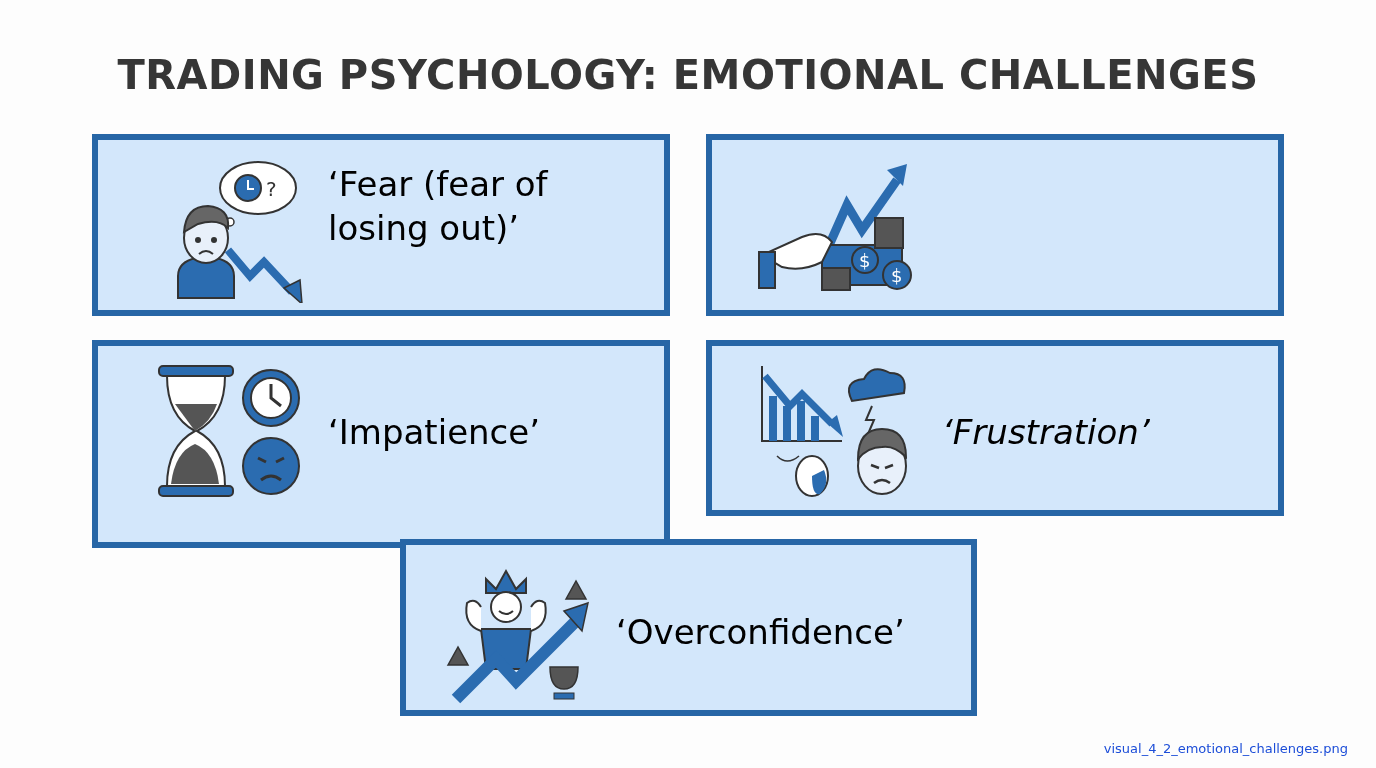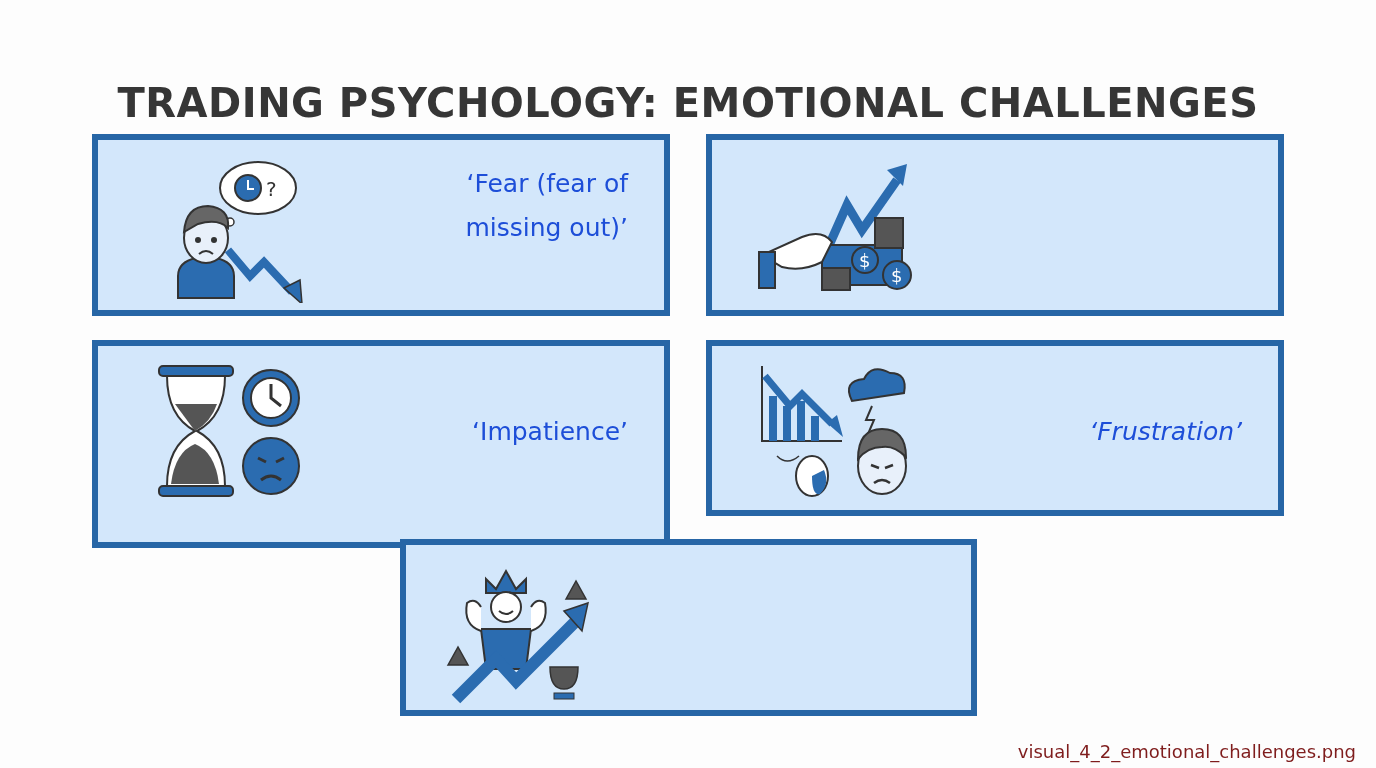--- a/index.html
+++ b/index.html
@@ -1,21 +1,21 @@
 <!DOCTYPE html>
 <html><head>
 <meta charset="utf-8">
 <style>
   html, body { margin:0; padding:0; }
   body { width:1376px; height:768px; background:#fdfdfd; position:relative; overflow:hidden; font-family:"DejaVu Sans", sans-serif; color:#333; }
-  .title { position:absolute; left:0; top:52px; width:1376px; text-align:center; font-size:40px; font-weight:bold; color:#363636; letter-spacing:0.5px;margin-top:28px; }
+  .title { position:absolute; left:0; top:52px; width:1376px; text-align:center; font-size:40px; font-weight:bold; color:#363636; letter-spacing:0.5px; }
   .card { position:absolute; box-sizing:border-box; border:6px solid #2766a6; background:#d3e7fb; }
   .card .icon { position:absolute; }
-  .card .label { position:absolute; text-align:right; font-size:25px; color:#1d4ed8; line-height:44px; }
-  .footer { position:absolute; right:20px; top:741px; font-size:18px; color:#7f1d1d; }
+  .card .label { position:absolute; text-align:left; font-size:34px; color:#000000; line-height:44px; }
+  .footer { position:absolute; right:28px; top:741px; font-size:13px; color:#1d4ed8; }
 </style>
 </head>
 <body>
 
 <div class="title">TRADING PSYCHOLOGY: EMOTIONAL CHALLENGES</div>
 
 <div class="card" style="left:92px;top:134px;width:578px;height:182px;">
   <svg class="icon" style="left:50px;top:18px" width="170" height="145" viewBox="0 0 170 145">
     <ellipse cx="110" cy="30" rx="38" ry="26" fill="#fff" stroke="#333" stroke-width="2"></ellipse>
     <circle cx="100" cy="30" r="13" fill="#2b6cb0" stroke="#333" stroke-width="2"></circle>
@@ -27,21 +27,21 @@
     <ellipse cx="58" cy="80" rx="22" ry="25" fill="#e8f0fa" stroke="#333" stroke-width="2"></ellipse>
     <path d="M36 74 q2-26 24-26 q22 2 20 22 q-10-10-30-4 z" fill="#666" stroke="#333" stroke-width="2"></path>
     <circle cx="50" cy="82" r="3" fill="#333"></circle>
       <circle cx="66" cy="82" r="3" fill="#333"></circle>
     <path d="M51 96 q7-6 14 0" stroke="#333" stroke-width="2" fill="none"></path>
     <path d="M80 92 l22 26 l14-14 l28 30" stroke="#2b6cb0" stroke-width="8" fill="none"></path>
     <polygon points="136,130 154,146 152,122" fill="#2b6cb0" stroke="#333" stroke-width="1.5"></polygon>
   </svg>
   <div class="label" style="left:230px;top:22px;width:300px;">
     <div>‘Fear (fear of</div>
-    <div>missing out)’</div>
+    <div>losing out)’</div>
   </div>
 </div>
 
 <div class="card" style="left:706px;top:134px;width:578px;height:182px;">
   <svg class="icon" style="left:45px;top:20px" width="170" height="140" viewBox="0 0 170 140">
     <path d="M70 90 l20-45 l15 25 l35-50" stroke="#2b6cb0" stroke-width="9" fill="none"></path>
     <polygon points="130,10 150,4 146,26" fill="#2b6cb0"></polygon>
     <rect x="65" y="85" width="80" height="40" fill="#2b6cb0" stroke="#333" stroke-width="2"></rect>
     <rect x="118" y="58" width="28" height="30" fill="#555" stroke="#333" stroke-width="2"></rect>
     <circle cx="108" cy="100" r="13" fill="#2b6cb0" stroke="#333" stroke-width="2"></circle>
@@ -101,15 +101,16 @@
     <path d="M35 70 h50 l-5 40 h-40 z" fill="#2b6cb0" stroke="#333" stroke-width="2"></path>
     <path d="M35 72 q-18-6 -14-28 q8-6 14 4" stroke="#333" stroke-width="2" fill="#fff"></path>
     <path d="M85 72 q18-6 14-28 q-8-6-14 4" stroke="#333" stroke-width="2" fill="#fff"></path>
     <path d="M10 140 l40-40 l20 22 l60-60" stroke="#2b6cb0" stroke-width="12" fill="none"></path>
     <polygon points="118,52 142,44 136,72" fill="#2b6cb0" stroke="#333" stroke-width="1.5"></polygon>
     <polygon points="120,40 130,22 140,40" fill="#555" stroke="#333" stroke-width="1.5"></polygon>
     <polygon points="2,106 12,88 22,106" fill="#555" stroke="#333" stroke-width="1.5"></polygon>
     <path d="M104 108 h28 q0 22-14 22 q-14 0-14-22z" fill="#555" stroke="#333" stroke-width="1.5"></path>
     <rect x="108" y="134" width="20" height="6" fill="#2b6cb0" stroke="#333" stroke-width="1"></rect>
   </svg>
+  <div class="label" style="left:210px;top:65px;width:320px;">‘Overconfidence’</div>
 </div>
 
 <div class="footer">visual_4_2_emotional_challenges.png</div>
 
 </body></html>

